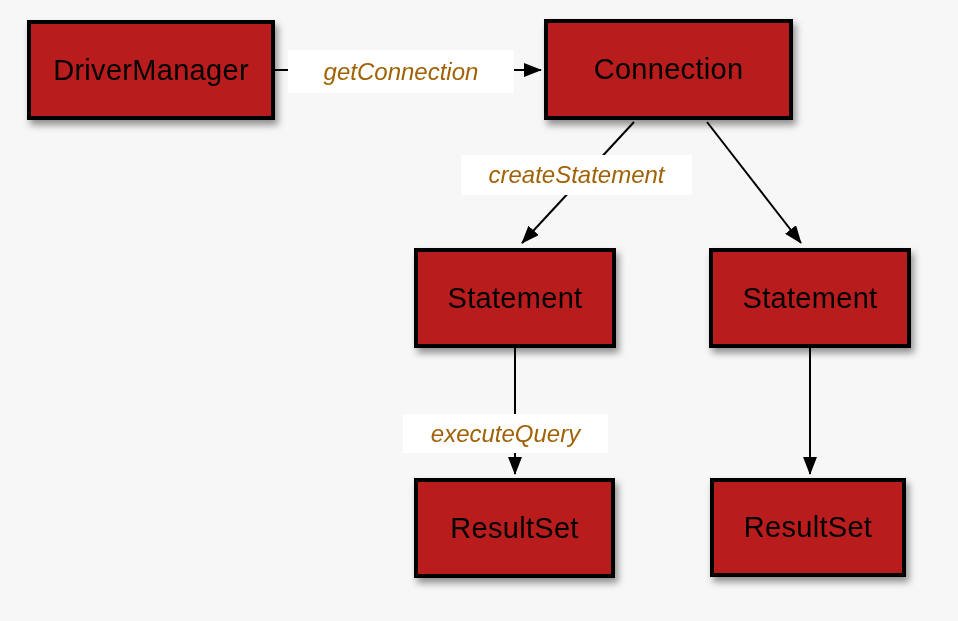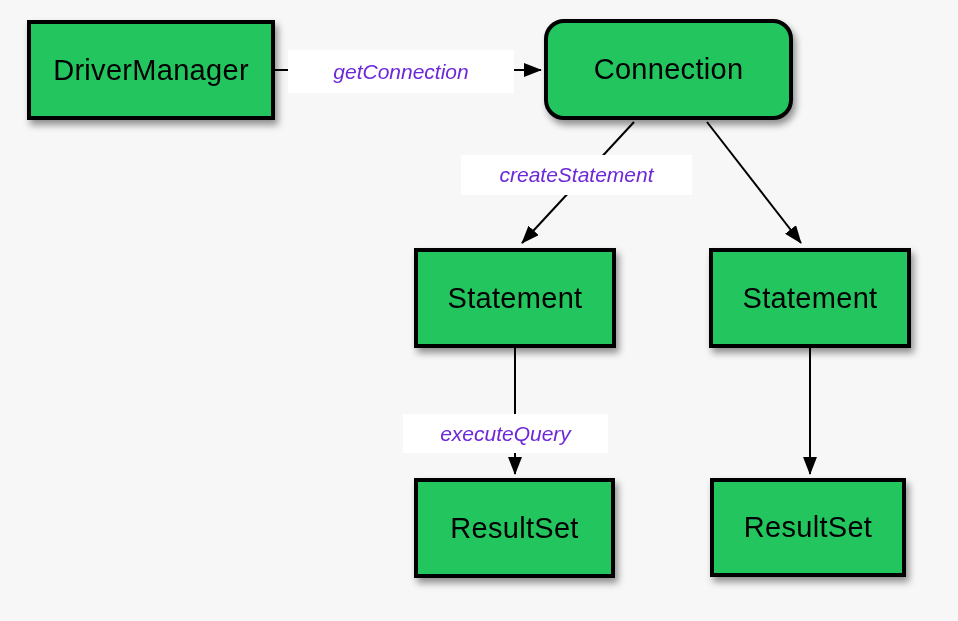--- a/index.html
+++ b/index.html
@@ -11,21 +11,21 @@
   .canvas {
     position: relative;
     width: 958px;
     height: 621px;
     background: #f7f7f7;
     overflow: hidden;
   }
   .node {
     position: absolute;
     box-sizing: border-box;
-    background: #22c55e;
+    background: #b91c1c;
     border: 4px solid #000000;
     box-shadow: 3px 5px 7px rgba(0,0,0,0.42);
     display: flex;
     align-items: center;
     justify-content: center;
     font-size: 29px;
     color: #000000;
     letter-spacing: 0.3px;
     white-space: nowrap;
   }
@@ -41,35 +41,35 @@
     stroke: #000000;
     stroke-width: 2;
   }
   .edge-label {
     position: absolute;
     background: #ffffff;
     display: flex;
     align-items: center;
     justify-content: center;
     font-style: italic;
-    font-size: 21px;
-    color: #6d28d9;
+    font-size: 24px;
+    color: #a16207;
     white-space: nowrap;
   }
 </style>
 </head>
 <body>
 
 <div class="canvas">
 
   <div class="node" style="left:27px;  top:20px;  width:248px; height:100px;">
     <span>DriverManager</span>
   </div>
 
-  <div class="node" style="left:544px; top:19px;  width:249px; height:101px;border-radius:20px;">
+  <div class="node" style="left:544px; top:19px;  width:249px; height:101px;">
     <span>Connection</span>
   </div>
 
   <div class="node" style="left:414px; top:248px; width:202px; height:100px;">
     <span>Statement</span>
   </div>
 
   <div class="node" style="left:709px; top:248px; width:202px; height:100px;">
     <span>Statement</span>
   </div>

